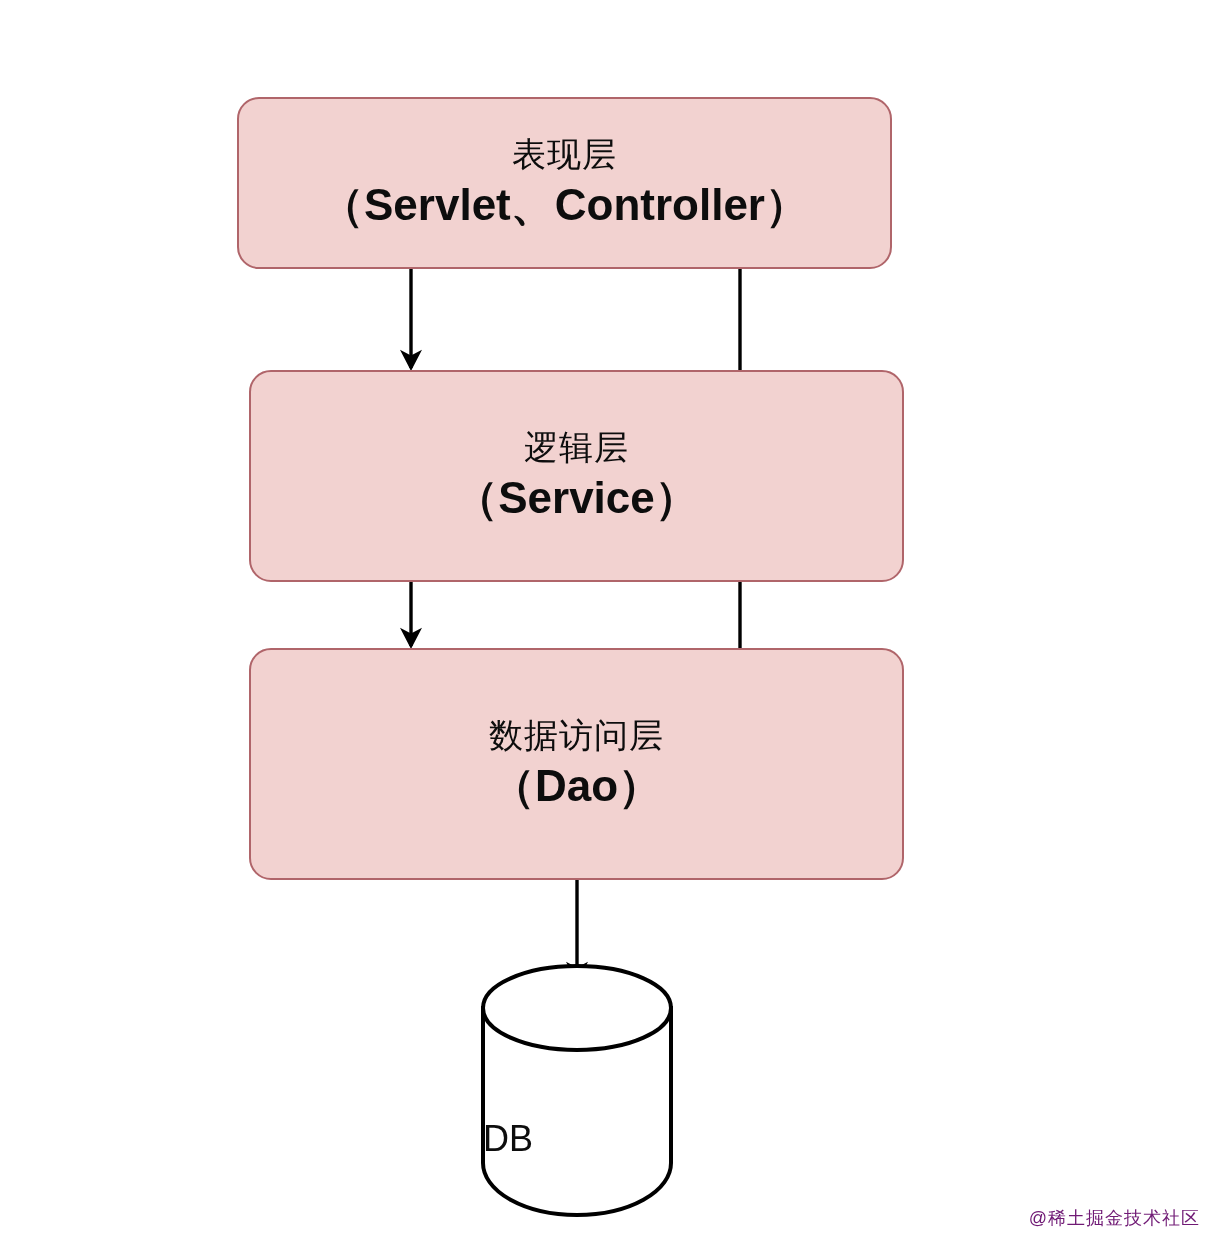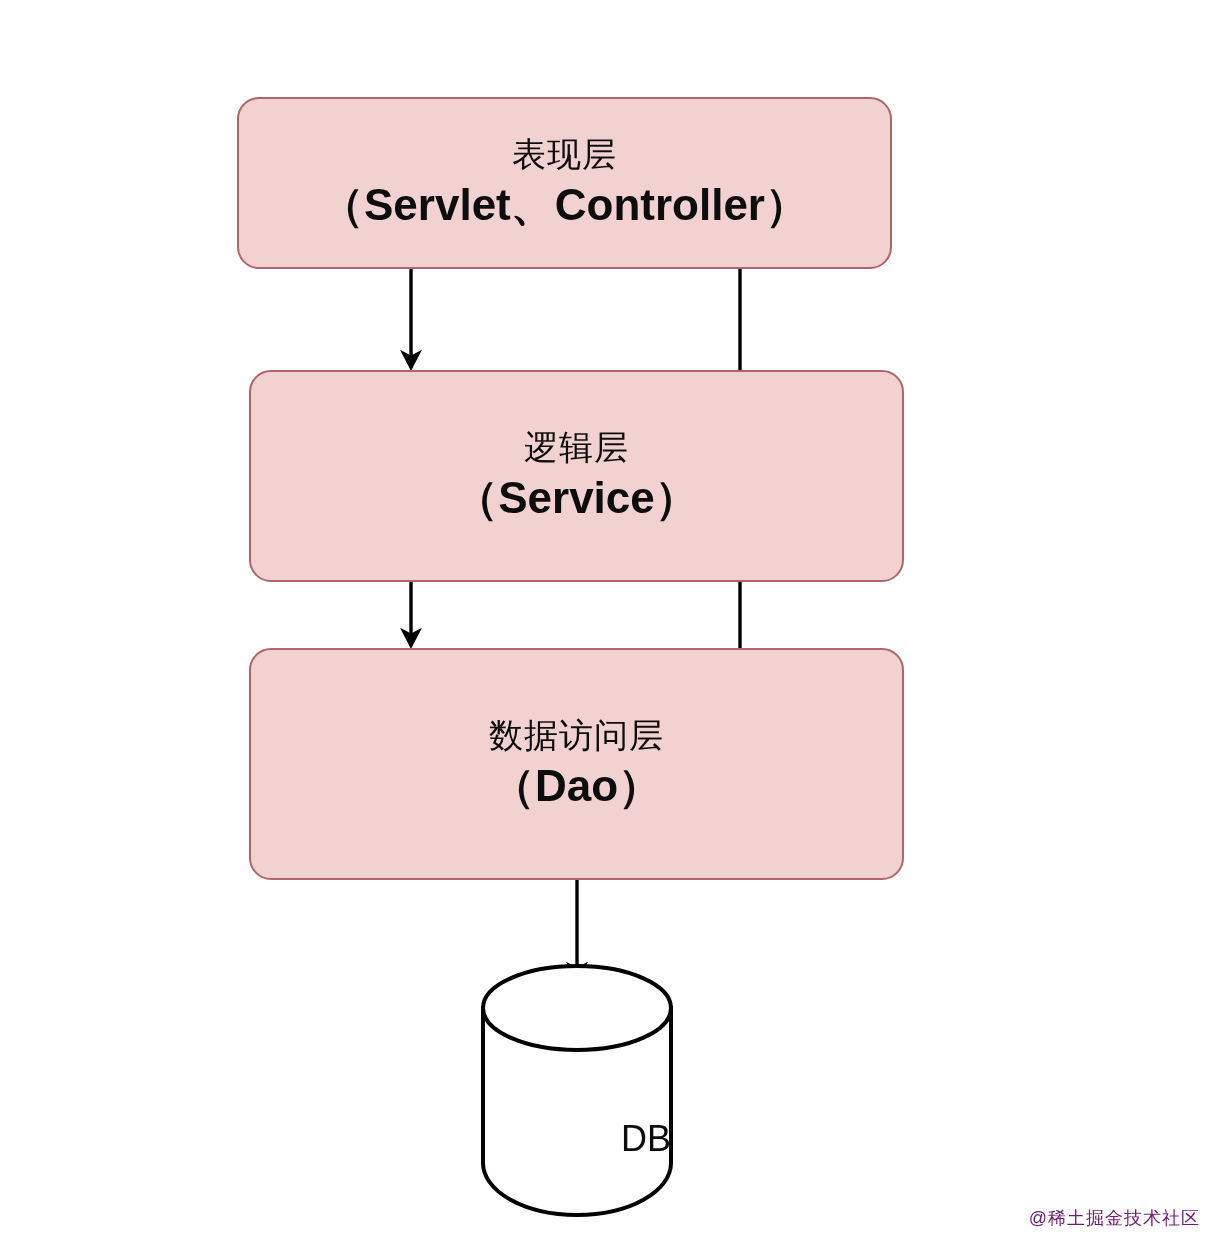--- a/index.html
+++ b/index.html
@@ -52,21 +52,21 @@
   }
   #box-presentation { left: 237px; top: 55px;  width: 655px; height: 172px; margin-top: 42px; }
   #box-logic        { left: 249px; top: 370px; width: 655px; height: 212px; }
   #box-dao          { left: 249px; top: 648px; width: 655px; height: 232px; }
 
   #db-label {
     position: absolute;
     left: 483px;
     top: 1118px;
     width: 188px;
-    text-align: right;
+    text-align: left;
     font-size: 36px;
     color: #0d0d0d;
     pointer-events: none;
   }
   #watermark {
     position: absolute;
     right: 18px;
     bottom: 26px;
     font-size: 18px;
     color: #701a75;

